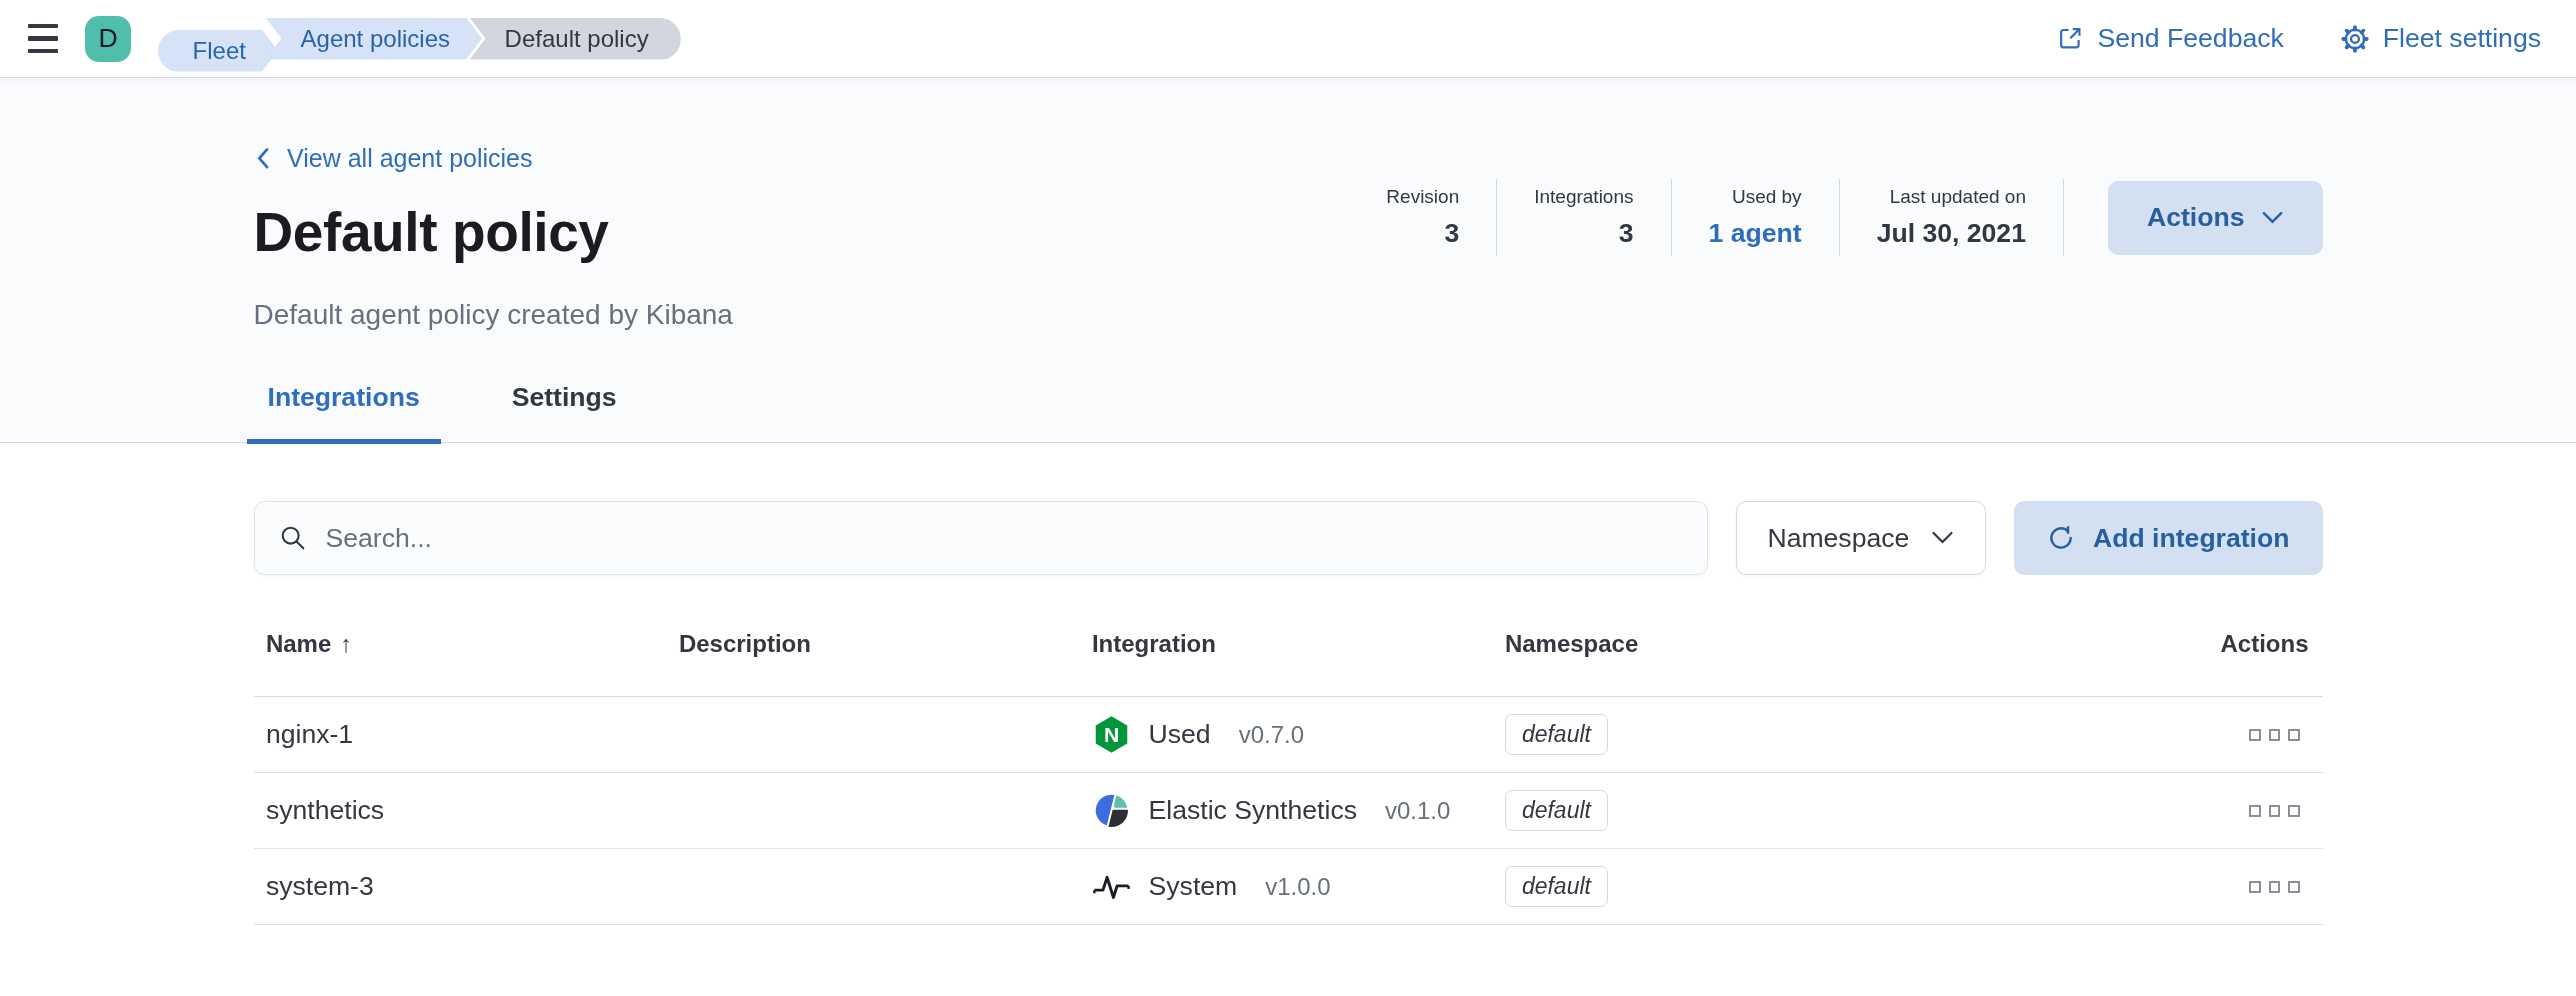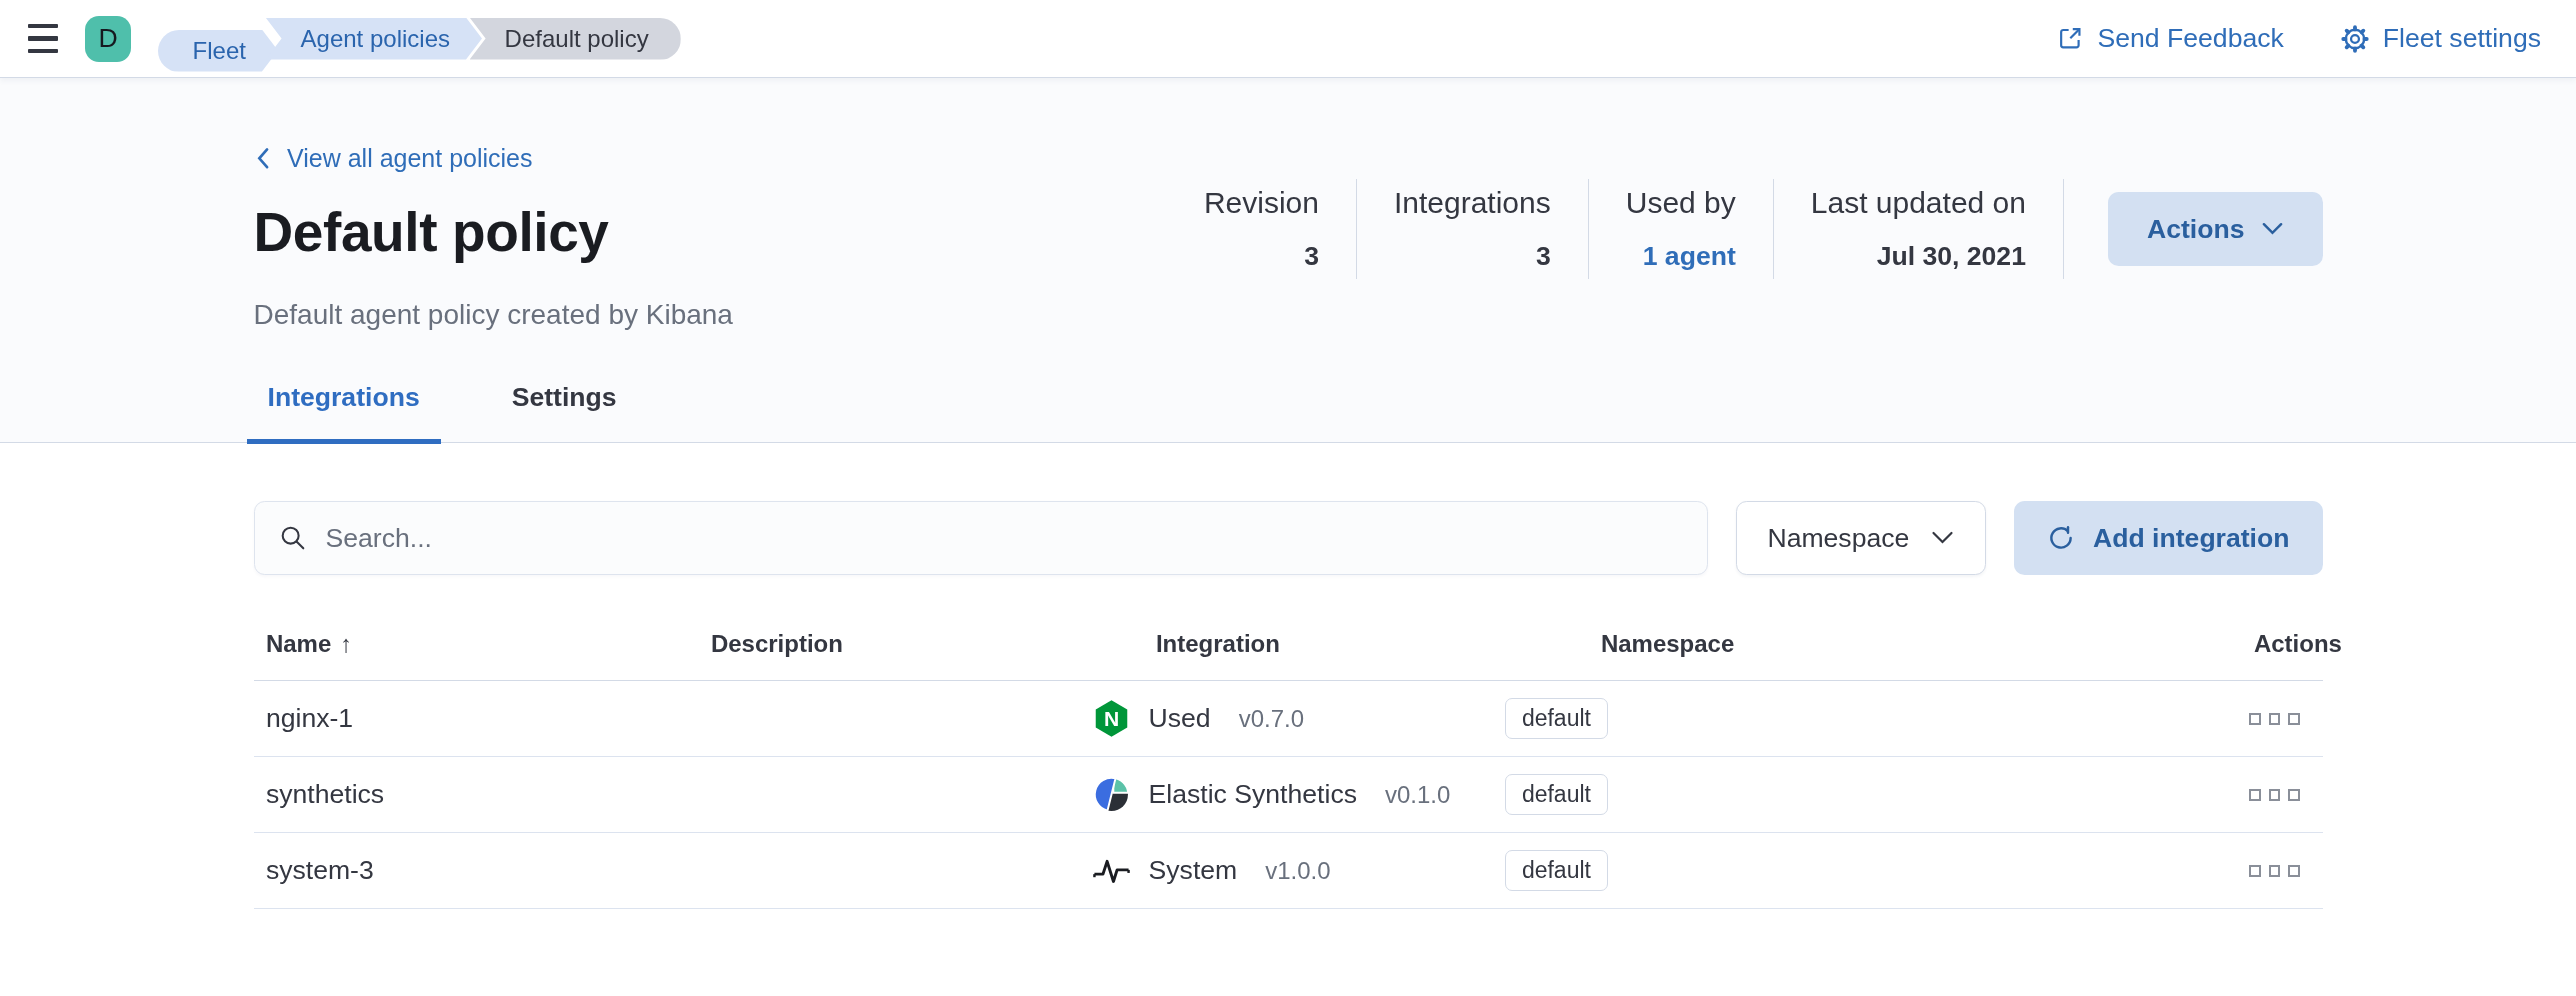--- a/index.html
+++ b/index.html
@@ -93,21 +93,21 @@
     margin-bottom: 35px;
   }
   .page-subtitle { font-size: 28px; color: #69707d; }
 
   .header-right { display: flex; align-items: center; margin-top: 35px; flex: 0 0 auto; }
   .stat {
     padding: 7px 37px;
     border-right: 1.8px solid #d3dae6;
     text-align: right;
   }
-  .stat-label { font-size: 30px; color: #343741; margin-bottom: 21px; white-space: nowrap; }
+  .stat-label { font-size: 19px; color: #343741; margin-bottom: 10px; white-space: nowrap; }
   .stat-value { font-size: 26.6px; font-weight: 700; color: #343741; white-space: nowrap; }
   .stat-value.value-link { color: #2f6db8; cursor: pointer; }
   .actions-btn {
     margin-left: 44px;
     height: 74px; padding: 0 39px;
     background: #d3e0f2; border: none; border-radius: 10.6px;
     color: #2a5f9e; font-size: 26.6px; font-weight: 600; font-family: inherit;
     display: flex; align-items: center; gap: 16px;
     cursor: pointer;
   }
@@ -158,36 +158,36 @@
     cursor: pointer;
   }
 
   
   .table { margin-top: 55px; }
   .thead, .trow {
     display: grid;
     grid-template-columns: 413px 413px 413px 621px 1fr;
     align-items: center;
   }
-  .thead { border-bottom: 1.8px solid #d3dae6; padding-bottom: 22px; gap: 32px; }
+  .thead { border-bottom: 1.8px solid #d3dae6; padding-bottom: 38px; }
   .th { font-size: 24px; font-weight: 700; color: #343741; padding-left: 12.4px; display: flex; align-items: center; gap: 8.9px; }
   .th.actions-col, .td.actions-col { justify-content: flex-end; display: flex; padding-right: 14px; }
   .sort-arrow { font-size: 24px; font-weight: 400; color: #343741; }
   .trow { height: 76px; border-bottom: 1.8px solid #dce3ef; }
   .td { font-size: 26.6px; color: #343741; padding-left: 12.4px; display: flex; align-items: center; }
   .td .integ-icon { width: 39px; height: 39px; margin-right: 17.7px; display: inline-flex; flex: 0 0 auto; }
   .td .integ-icon svg { width: 100%; height: 100%; }
   .integ-name { color: #343741; }
   .integ-version { color: #69707d; font-size: 24px; margin-left: 28px; }
   .ns-badge {
     display: inline-flex; align-items: center;
     height: 41px; padding: 0 16px;
     background: #ffffff;
     border: 1.8px solid #d3dae6; border-radius: 7px;
-    font-size: 23px; color: #343741;
+    font-size: 23px; color: #343741; font-style: italic;
   }
   .dots-btn {
     background: none; border: none; cursor: pointer;
     display: flex; gap: 8px; padding: 8.9px;
   }
   .dots-btn .sq { width: 11.5px; height: 11.5px; border: 2.7px solid #8a8f99; display: inline-block; }
   svg { display: block; }
 </style>
 </head>
 <body>

